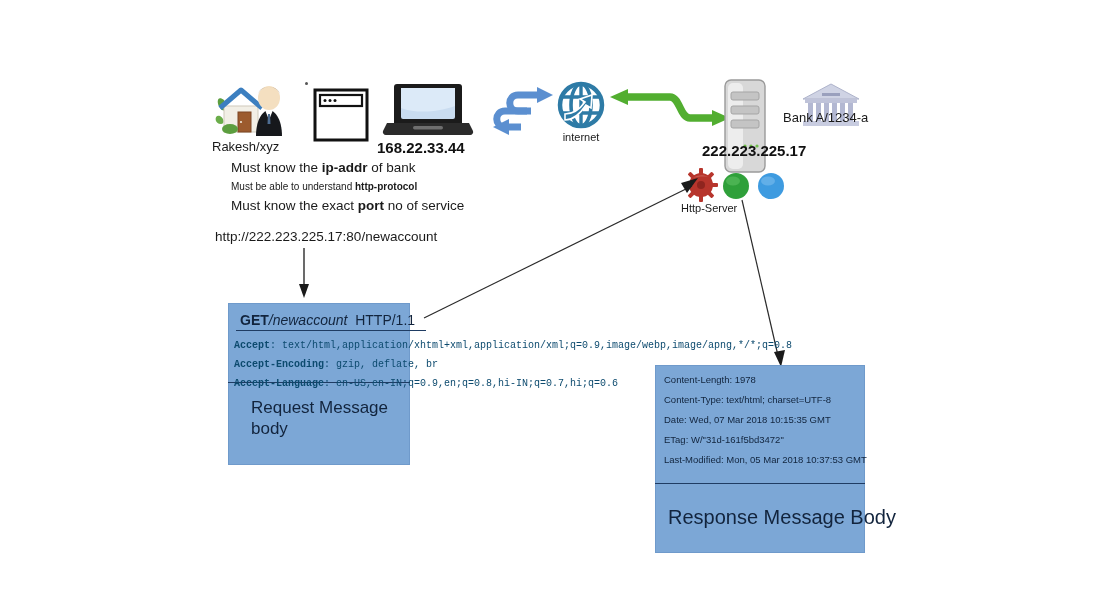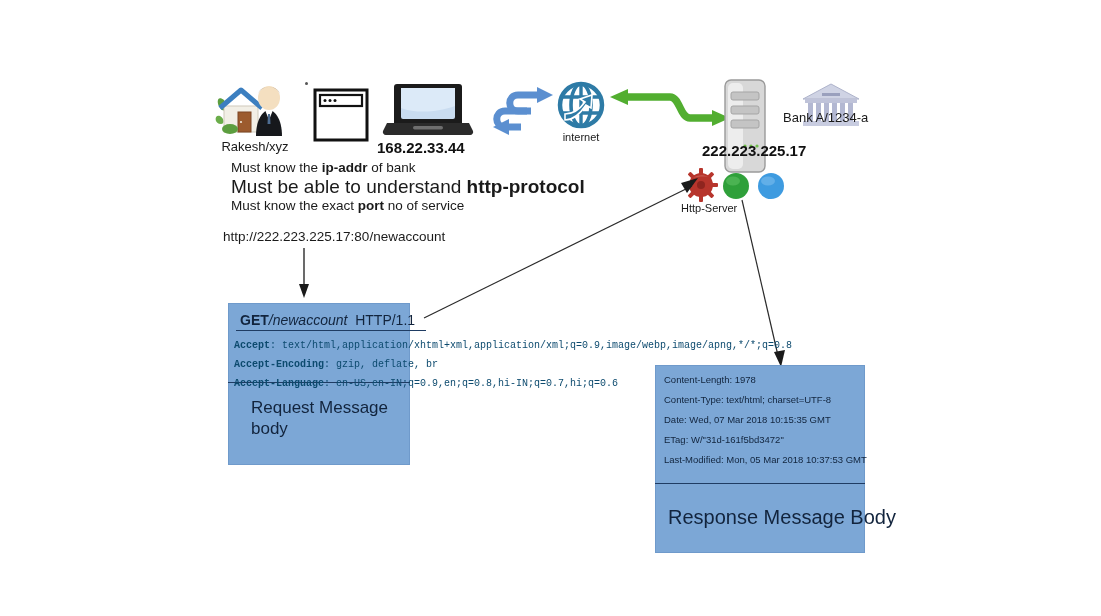--- a/index.html
+++ b/index.html
@@ -46,21 +46,21 @@
       <circle cx="29" cy="46" r="1.1" fill="#efe6d8"></circle>
 
       <ellipse cx="18" cy="53" rx="8" ry="5" fill="#5C9E3F"></ellipse>
 
       <ellipse cx="57" cy="22" rx="11" ry="12" fill="#F4DFC0"></ellipse>
       <path d="M46 20 C46 8 68 8 68 20 C68 14 62 11 57 11 C51 11 46 14 46 20Z" fill="#4A3526"></path>
       <path d="M44 60 C44 42 52 34 57 34 C62 34 70 42 70 60 Z" fill="#16181c"></path>
       <path d="M53 34 L57 44 L61 34 Z" fill="#ffffff"></path>
       <path d="M56 38 L58 38 L58.5 48 L55.5 48 Z" fill="#4e6d92"></path>
     </svg>
-    <div class="lbl" style="text-align:center;margin-top:2px;">Rakesh/xyz</div>
+    <div class="lbl" style="margin-top:2px;">Rakesh/xyz</div>
   </div>
 
   <div class="abs" style="left:305px;top:82px;width:3px;height:3px;background:#555;border-radius:50%;"></div>
 
   <div class="abs" style="left:313px;top:88px;">
     <svg width="56" height="54" viewBox="0 0 56 54">
       <rect x="2" y="2" width="52" height="50" fill="#ffffff" stroke="#111" stroke-width="3"></rect>
       <rect x="7" y="7" width="42" height="11" fill="#ffffff" stroke="#111" stroke-width="2.2"></rect>
       <circle cx="12" cy="12.5" r="1.5" fill="#111"></circle>
       <circle cx="17" cy="12.5" r="1.5" fill="#111"></circle>
@@ -170,29 +170,29 @@
     <svg width="28" height="28" viewBox="0 0 28 28">
       <circle cx="14" cy="14" r="13" fill="#3E9BE0"></circle>
       <ellipse cx="11" cy="9" rx="7" ry="4.5" fill="#7bbdec" opacity=".6"></ellipse>
     </svg>
   </div>
 
   <div class="abs" style="left:231px;top:158px;">
     <div class="lbl" style="font-size:13.5px;line-height:19px;">
       <span>Must know the </span><b>ip-addr</b><span> of bank</span>
     </div>
-    <div class="lbl" style="font-size:19px;line-height:19px;">
+    <div class="lbl" style="font-size:10px;line-height:19px;">
       <span>Must be able to understand </span><b>http-protocol</b><span></span>
     </div>
     <div class="lbl" style="font-size:13.5px;line-height:19px;">
       <span>Must know the exact </span><b>port</b><span> no of service</span>
     </div>
   </div>
 
-  <div class="url-text abs" style="left:215px;top:229px;padding-left:8px;">http://222.223.225.17:80/newaccount</div>
+  <div class="url-text abs" style="left:207px;top:229px;padding-left:8px;">http://222.223.225.17:80/newaccount</div>
   <svg class="abs" style="left:296px;top:248px;" width="22" height="52">
     <path d="M8 0 V38" stroke="#2b2b2b" stroke-width="1.4" fill="none"></path>
     <path d="M3 36 L13 36 L8 50 Z" fill="#1a1a1a"></path>
   </svg>
 
   <svg class="abs" style="left:0;top:0;" width="1101" height="616">
 
     <path d="M424 318 L692 186" stroke="#2b2b2b" stroke-width="1.2" fill="none"></path>
     <path d="M698 178 L681 183 L687 193 Z" fill="#1a1a1a"></path>
 

